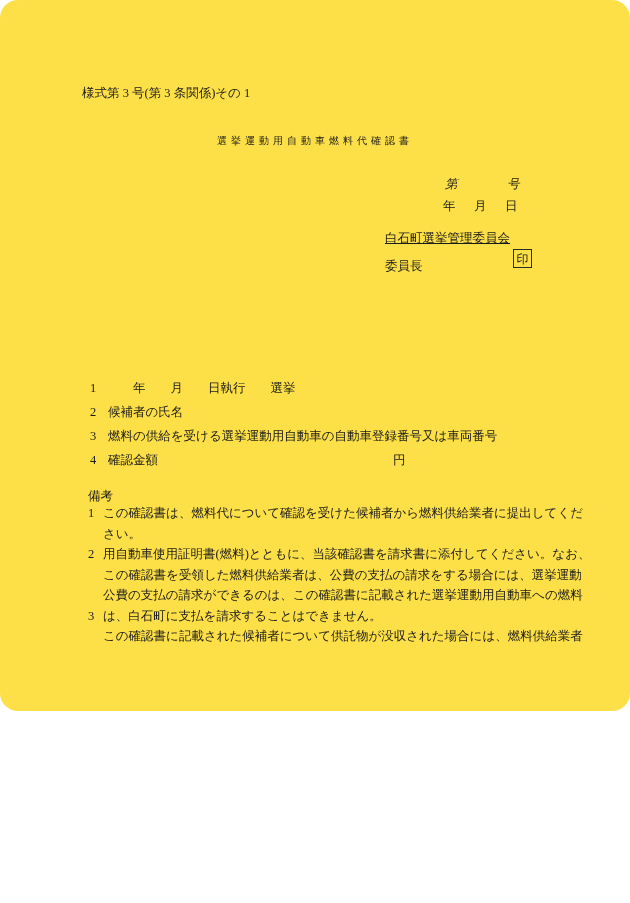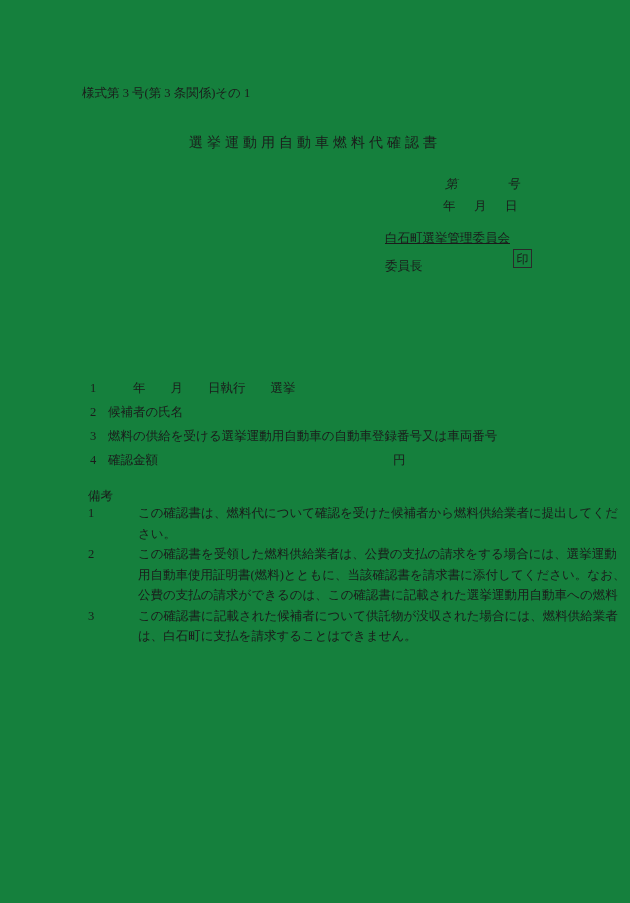--- a/index.html
+++ b/index.html
@@ -3,41 +3,42 @@
 <meta charset="utf-8">
 <style>
   html, body {
     margin: 0;
     padding: 0;
     background: #ffffff;
   }
   .page {
     position: relative;
     width: 630px;
-    height: 903px;
-    background: #15803d;
+    height: 711px;
+    background: #fde047;
     color: #1b1b1b;
     font-family: "Liberation Serif", "DejaVu Serif", serif;
     font-size: 12.5px;
     overflow: hidden;
+    border-radius: 18px;
   }
 
   .form-number {
     position: absolute;
     left: 82px;
     top: 85px;
     white-space: nowrap;
   }
   .doc-title {
     position: absolute;
     left: 0;
     right: 0;
     top: 134px;
     text-align: center;
-    font-size: 14px;
+    font-size: 10px;
     letter-spacing: 4px;
     white-space: nowrap;
   }
   .doc-number-line {
     position: absolute;
     left: 445px;
     top: 176px;
     letter-spacing: 3px;
     white-space: nowrap;
     font-style: italic;
@@ -106,21 +107,21 @@
   .remarks {
     position: absolute;
     left: 88px;
     top: 503px;
     line-height: 20.5px;
     width: 500px;
   }
   .remark { display: flex; }
   .remark-no { width: 15px; flex: none; }
   .remark-lines { flex: 1; }
-  .remark-lines div { white-space: nowrap; margin-left: 35px; }
+  .remark-lines div { white-space: nowrap; }
 </style>
 </head>
 <body>
 
 <div class="page">
 
   <div class="form-number">様式第 3 号(第 3 条関係)その 1</div>
 
   <div class="doc-title">選挙運動用自動車燃料代確認書</div>
 
@@ -163,27 +164,27 @@
     <div class="remark">
       <span class="remark-no">1</span>
       <div class="remark-lines">
         <div>この確認書は、燃料代について確認を受けた候補者から燃料供給業者に提出してくだ</div>
         <div>さい。</div>
       </div>
     </div>
     <div class="remark">
       <span class="remark-no">2</span>
       <div class="remark-lines">
+        <div>用自動車使用証明書(燃料)とともに、当該確認書を請求書に添付してください。なお、</div>
         <div>この確認書を受領した燃料供給業者は、公費の支払の請求をする場合には、選挙運動</div>
-        <div>用自動車使用証明書(燃料)とともに、当該確認書を請求書に添付してください。なお、</div>
         <div>公費の支払の請求ができるのは、この確認書に記載された選挙運動用自動車への燃料</div>
       </div>
     </div>
     <div class="remark">
       <span class="remark-no">3</span>
       <div class="remark-lines">
+        <div>は、白石町に支払を請求することはできません。</div>
         <div>この確認書に記載された候補者について供託物が没収された場合には、燃料供給業者</div>
-        <div>は、白石町に支払を請求することはできません。</div>
       </div>
     </div>
   </div>
 
 </div>
 
 </body></html>

